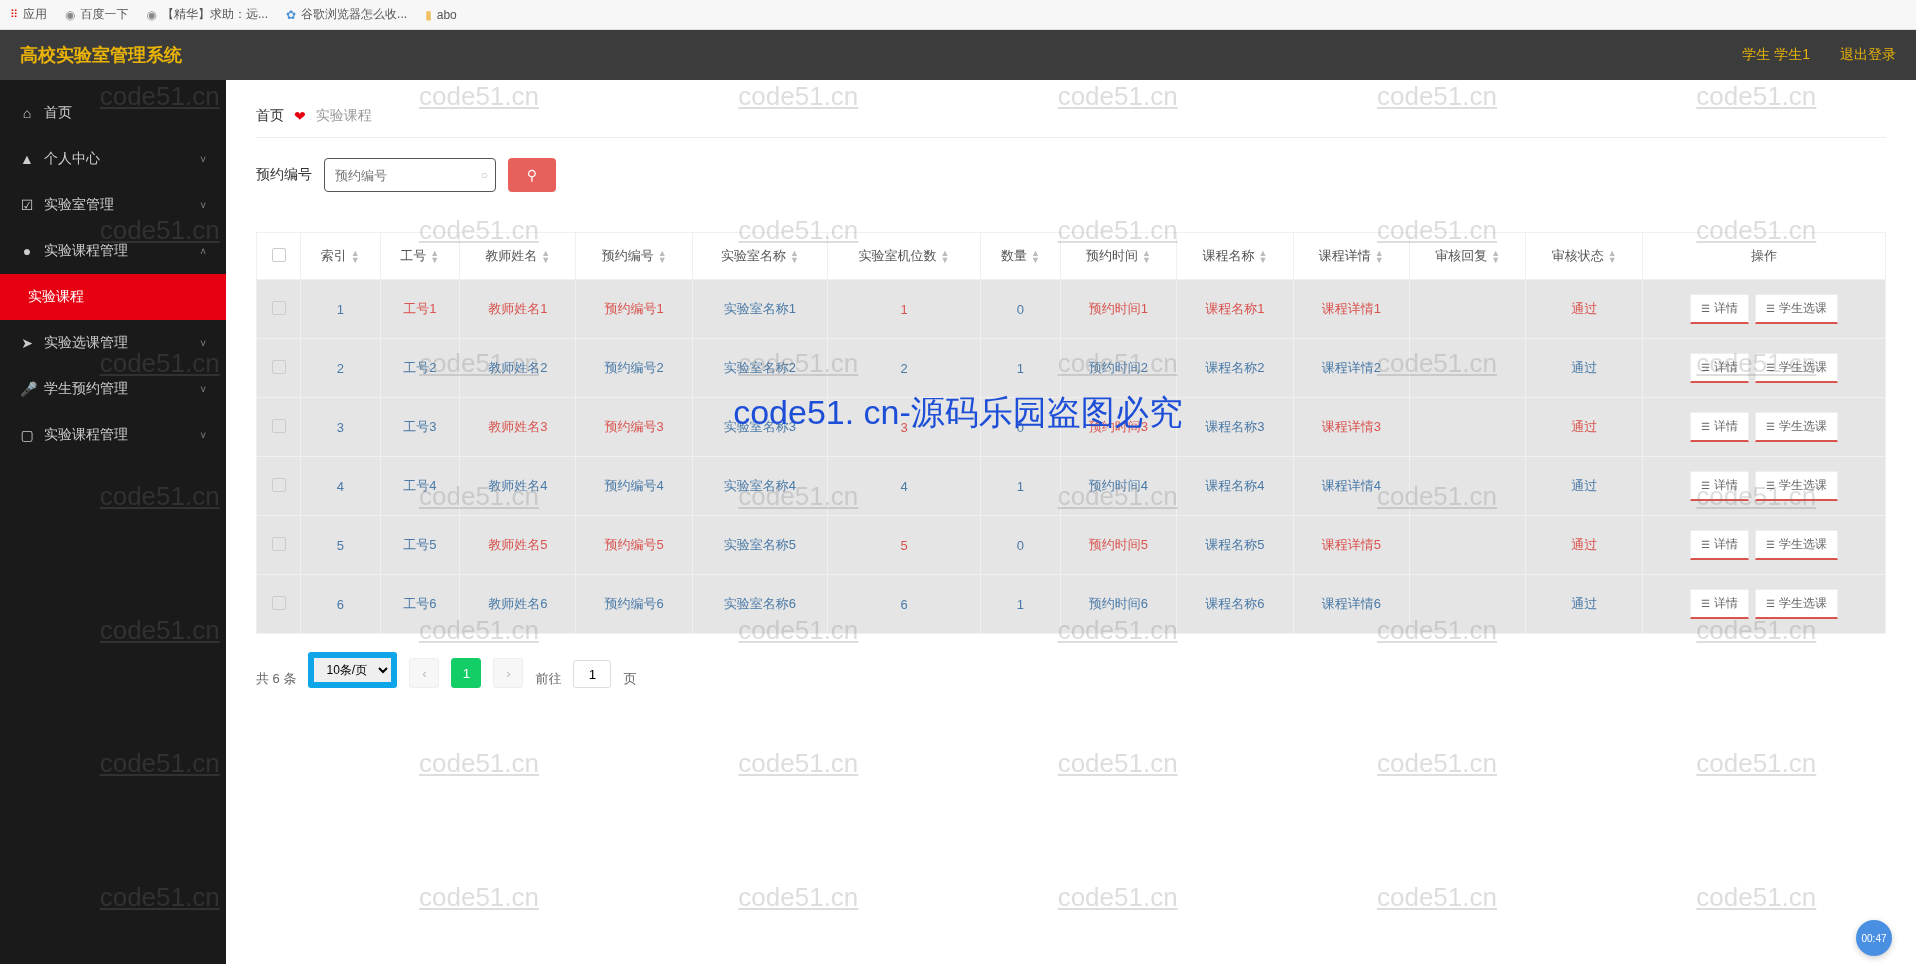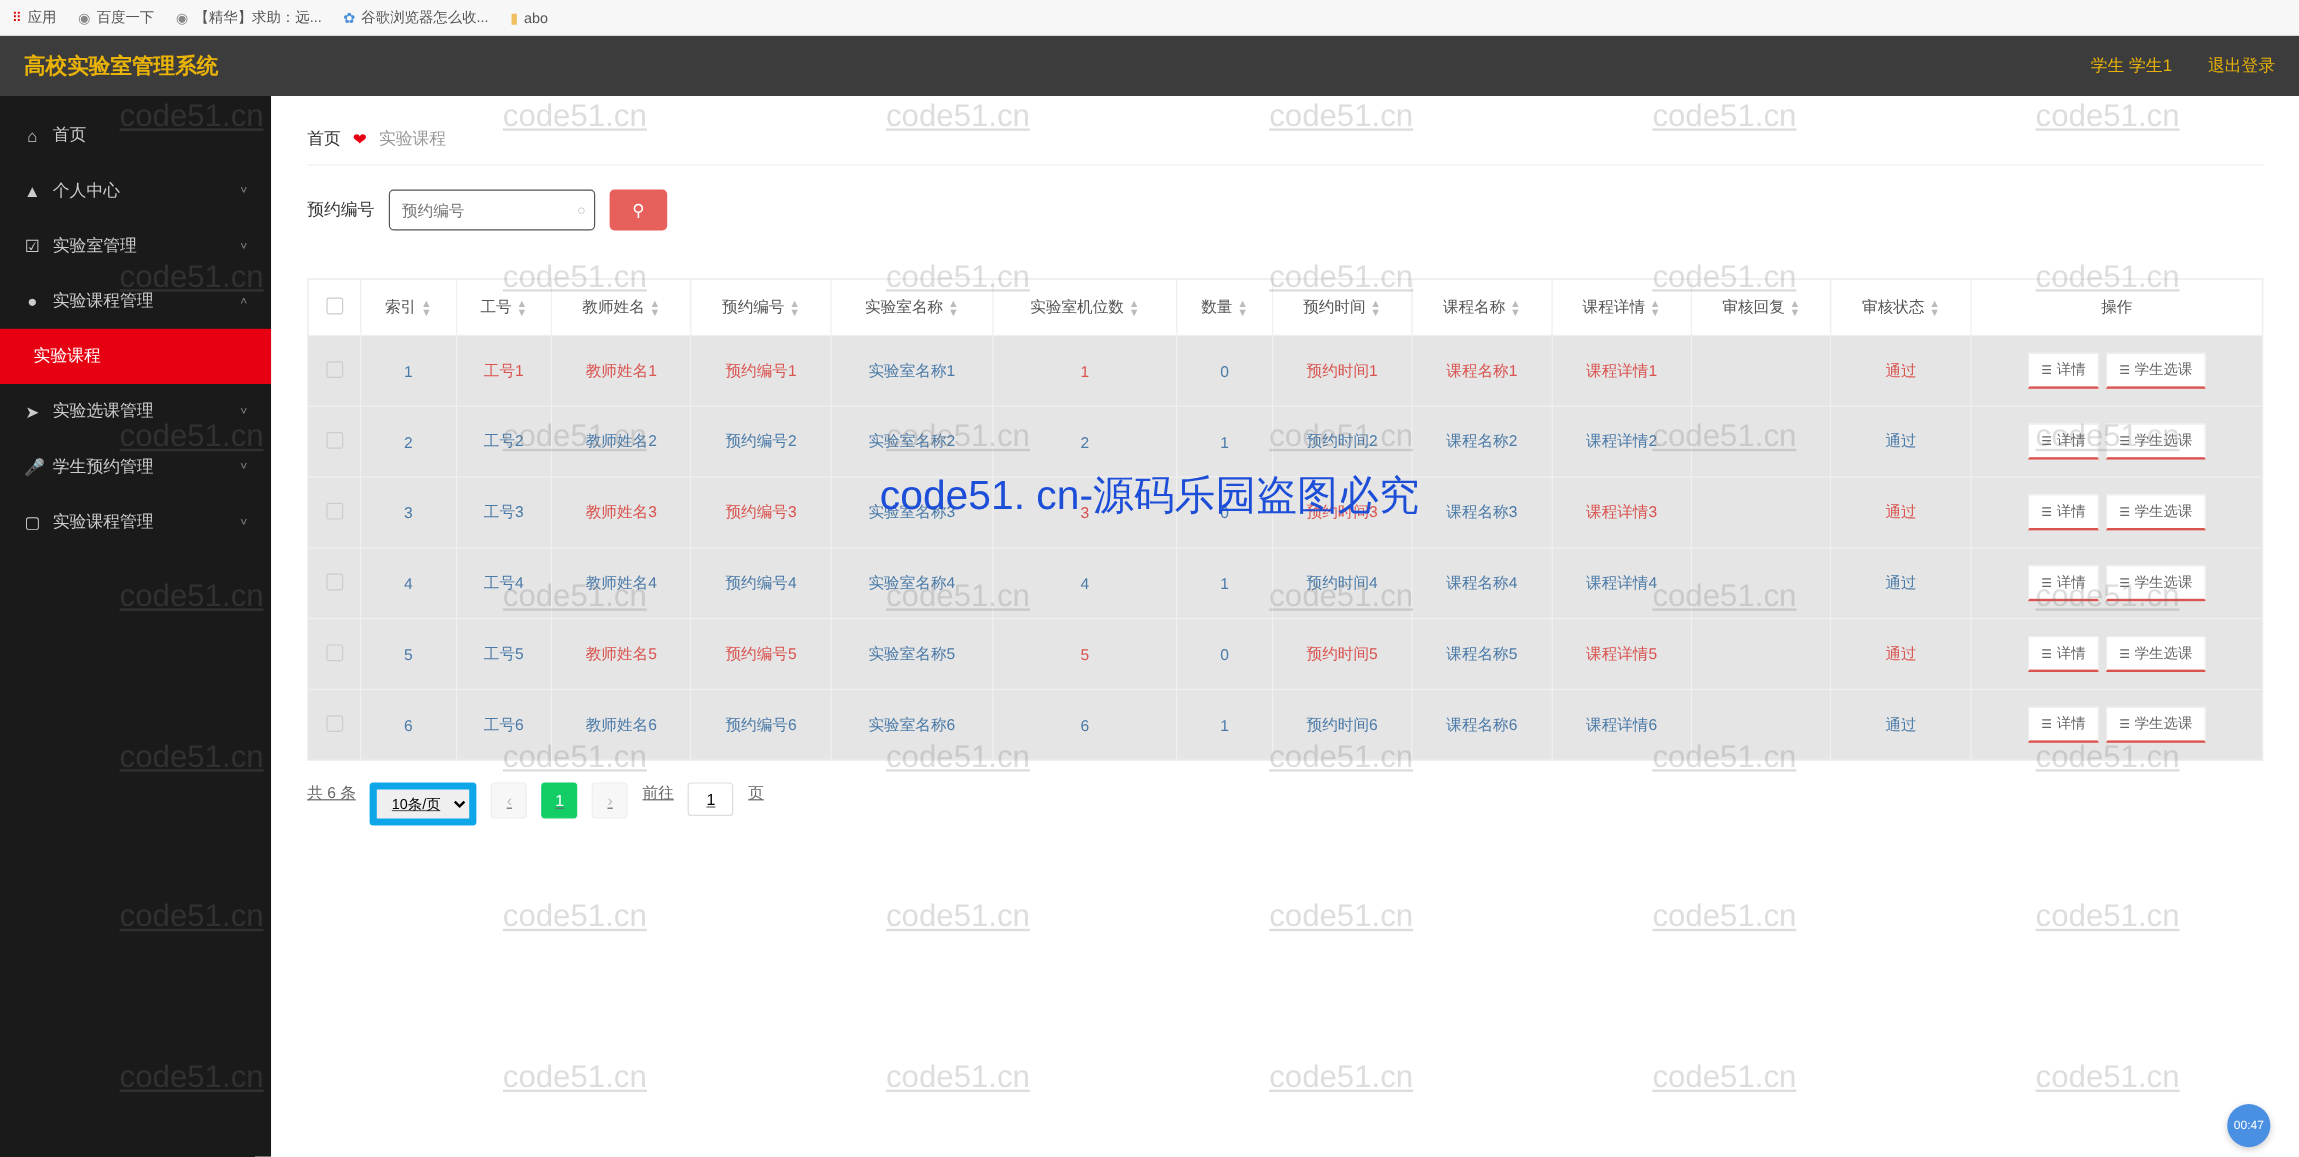--- a/index.html
+++ b/index.html
@@ -43,21 +43,21 @@
 .table { width: 100%; border-collapse: collapse; background: #e5e5e5; }
 .table th, .table td { padding: 14px 8px; text-align: center; border: 1px solid #f0f0f0; font-size: 13px; color: #666; }
 .table th { font-weight: normal; color: #555; background: #fff; }
 .table th .sort { display: inline-block; vertical-align: middle; margin-left: 4px; font-size: 9px; color: #bbb; line-height: 0.7; }
 .table td.red { color: #d9534f; }
 .table td.blue { color: #4a7aa8; }
 .table .cb { width: 14px; height: 14px; border: 1px solid #ccc; display: inline-block; border-radius: 2px; cursor: pointer; }
 .op-btn { display: inline-flex; align-items: center; gap: 4px; padding: 5px 10px; border: 1px solid #eee; border-bottom: 2px solid #d9534f; background: #fff; color: #666; font-size: 12px; cursor: pointer; margin: 0 3px; }
 .op-btn .ic { font-size: 10px; }
 
-.pagination { display: flex; align-items: flex-start; gap: 12px; margin-top: 18px; font-size: 13px; color: #666; text-decoration: underline; }
+.pagination { display: flex; align-items: flex-end; gap: 12px; margin-top: 18px; font-size: 13px; color: #666; }
 .pagination select { padding: 4px 8px; border: 6px solid #0ea5e9; border-radius: 3px; font-size: 12px; }
 .pg-btn { width: 30px; height: 30px; border: 1px solid #eee; background: #f7f7f7; color: #bbb; border-radius: 3px; cursor: pointer; display: flex; align-items: center; justify-content: center; }
 .pg-btn.active { background: #13ce66; color: #fff; border-color: #13ce66; }
 .jump-input { width: 38px; height: 28px; border: 1px solid #ddd; text-align: center; border-radius: 3px; }
 
 .watermark { position: fixed; top: 390px; left: 50%; transform: translateX(-50%); font-size: 34px; color: #1d4ed8; font-weight: 500; pointer-events: none; z-index: 100; }
 .wm-grid { position: fixed; inset: 30px 0 0 0; pointer-events: none; display: flex; flex-wrap: wrap; align-content: space-around; justify-content: space-around; z-index: 50; }
 .wm-grid span { color: rgba(120,120,120,0.25); font-size: 26px; width: 16.6%; text-align: center; padding: 40px 0; text-decoration: underline; }
 
 .timer-badge { position: fixed; bottom: 8px; right: 24px; width: 36px; height: 36px; border-radius: 50%; background: #4a90e2; color: #fff; font-size: 10px; display: flex; align-items: center; justify-content: center; box-shadow: 0 2px 6px rgba(0,0,0,0.2); }

